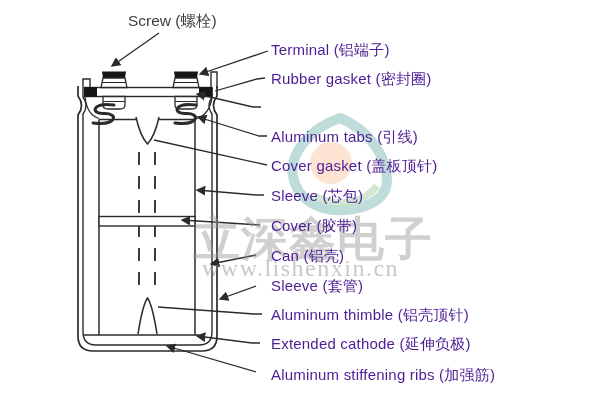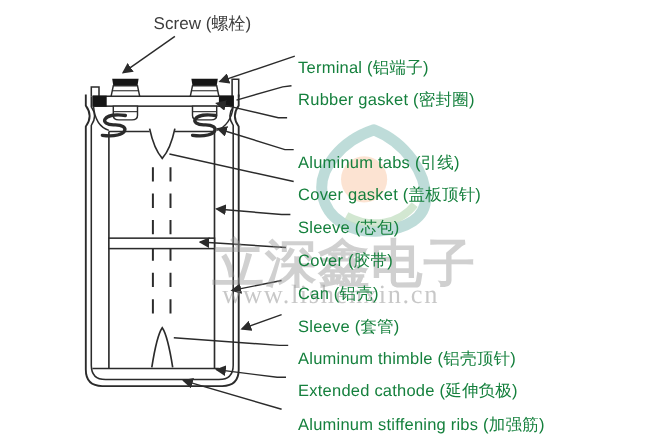--- a/index.html
+++ b/index.html
@@ -9,24 +9,24 @@
   }
   svg{display:block;}
   .layer{position:absolute;left:0;top:0;}
   
   .ln{stroke:#2b2b2b;fill:none;}
   .fillw{fill:#ffffff;}
   .dark{fill:#161616;stroke:none;}
   
   .lbl{
     position:absolute;left:271px;height:19px;line-height:19px;
-    font-size:15px;letter-spacing:.2px;color:#15803d;white-space:nowrap;margin-top:12px;
+    font-size:15px;letter-spacing:.2px;color:#4c1d95;white-space:nowrap;
   }
   .lbl-top{
-    position:absolute;left:128px;top:11px;width:112px;text-align:center;
+    position:absolute;left:128px;top:11px;width:112px;
     font-size:15.5px;color:#3d3d3d;white-space:nowrap;
   }
   
   .wm-co{
     position:absolute;left:193px;top:208px;font-size:47px;font-weight:bold;
     color:rgba(150,150,150,.45);letter-spacing:1px;white-space:nowrap;
   }
   .wm-url{
     position:absolute;left:202px;top:255px;font-size:24px;
     font-family:"Liberation Serif",serif;color:rgba(155,155,155,.55);

